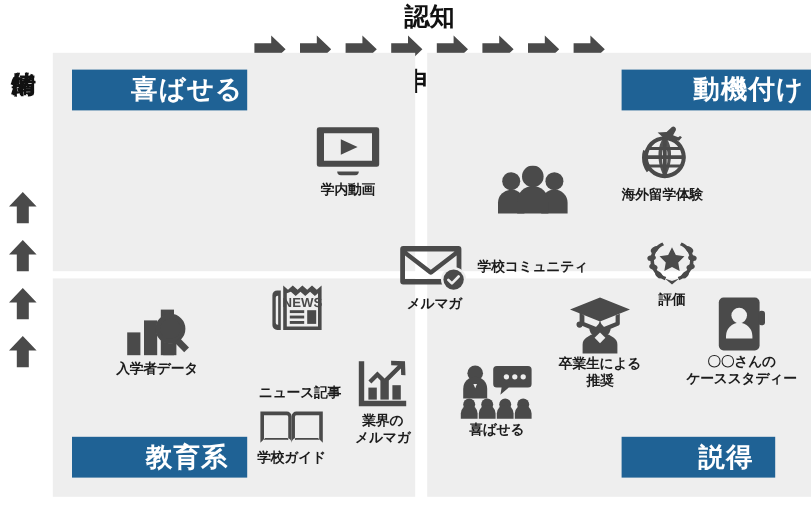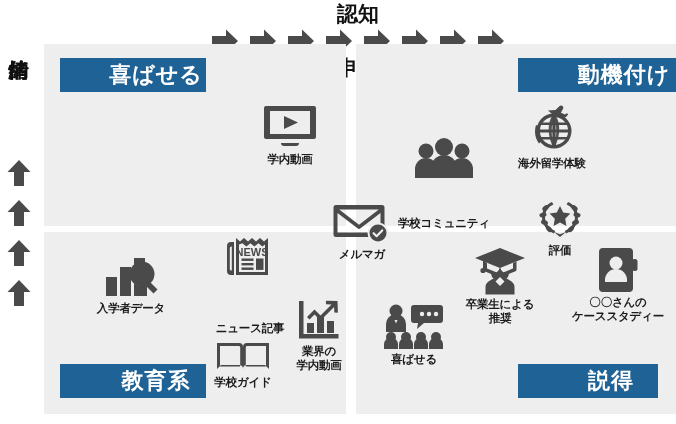--- a/index.html
+++ b/index.html
@@ -105,21 +105,21 @@
     display: flex;
     align-items: center;
     justify-content: center;
     letter-spacing: 1px;
     box-sizing: border-box;
     padding-left: 46px;
   }
   #hdr-tl { left: 60px;  top: 58px;  width: 146px; height: 34px; }
   #hdr-tr { left: 518px; top: 58px;  width: 166px; height: 34px; }
   #hdr-bl { left: 60px;  top: 364px; width: 146px; height: 34px; }
-  #hdr-br { left: 518px; top: 364px; width: 140px; height: 34px; }
+  #hdr-br { left: 518px; top: 364px; width: 128px; height: 34px; }
 
   
   .item {
     position: absolute;
     display: flex;
     flex-direction: column;
     align-items: center;
     justify-content: flex-end;
     text-align: center;
   }
@@ -331,21 +331,21 @@
     <span class="item-icon">
       <svg width="46" height="44" viewBox="0 0 46 44">
         <path class="icon-dark" d="M3 2 h4.5 v33 h35 v4.5 h-39.5 z"></path>
         <rect class="icon-dark" x="11" y="24" width="7" height="10"></rect>
         <rect class="icon-dark" x="21" y="18" width="7" height="16"></rect>
         <rect class="icon-dark" x="31" y="22" width="7" height="12"></rect>
         <path class="icon-dark" d="M11 18 l7.5 -7.5 l6 6 l11 -11 l-5.5 -0.2 l-0.1 -3.6 l11.6 0.4 l0.4 11.6 l-3.6 -0.1 l-0.2 -5.6 l-13.6 13.6 l-6 -6 l-5 5 z"></path>
       </svg>
     </span>
     <span class="item-label">業界の
-学内動画</span>
+メルマガ</span>
   </div>
 
   <div class="item" id="it-guide">
     <span class="item-icon">
       <svg width="56" height="34" viewBox="0 0 56 34">
         <path class="icon-dark" d="M2 3 h22 a4 4 0 0 1 4 4 v22 a4 4 0 0 0 -4 -4 h-18 l-4 4 z
                  m3 3 v20.5 h19 a6.6 6.6 0 0 1 1.2 0.1 v-19.4 a1.4 1.4 0 0 0 -1.4 -1.2 z"></path>
         <path class="icon-dark" d="M54 3 h-22 a4 4 0 0 0 -4 4 v22 a4 4 0 0 1 4 -4 h18 l4 4 z
                  m-3 3 v20.5 h-19 a6.6 6.6 0 0 0 -1.2 0.1 v-19.4 a1.4 1.4 0 0 1 1.4 -1.2 z"></path>
       </svg>

